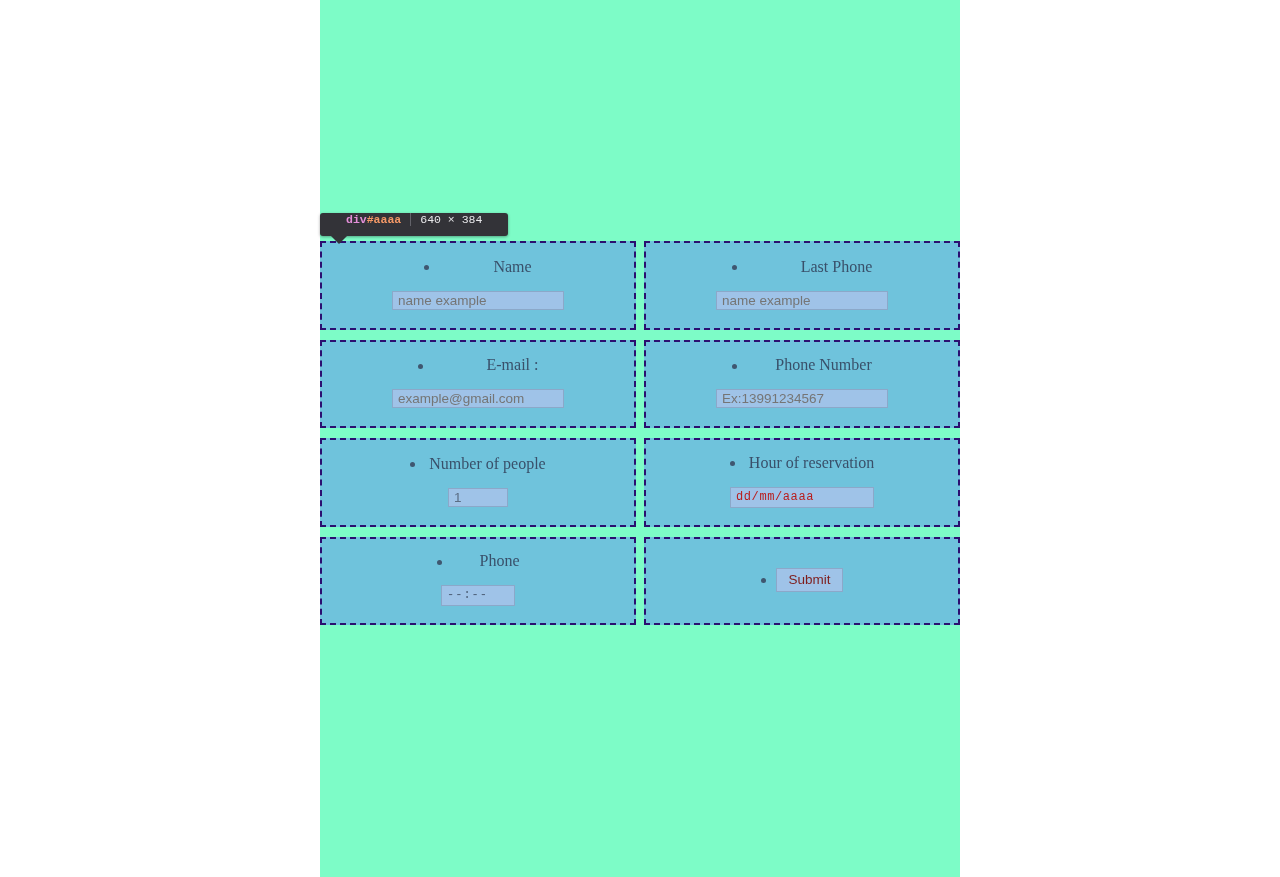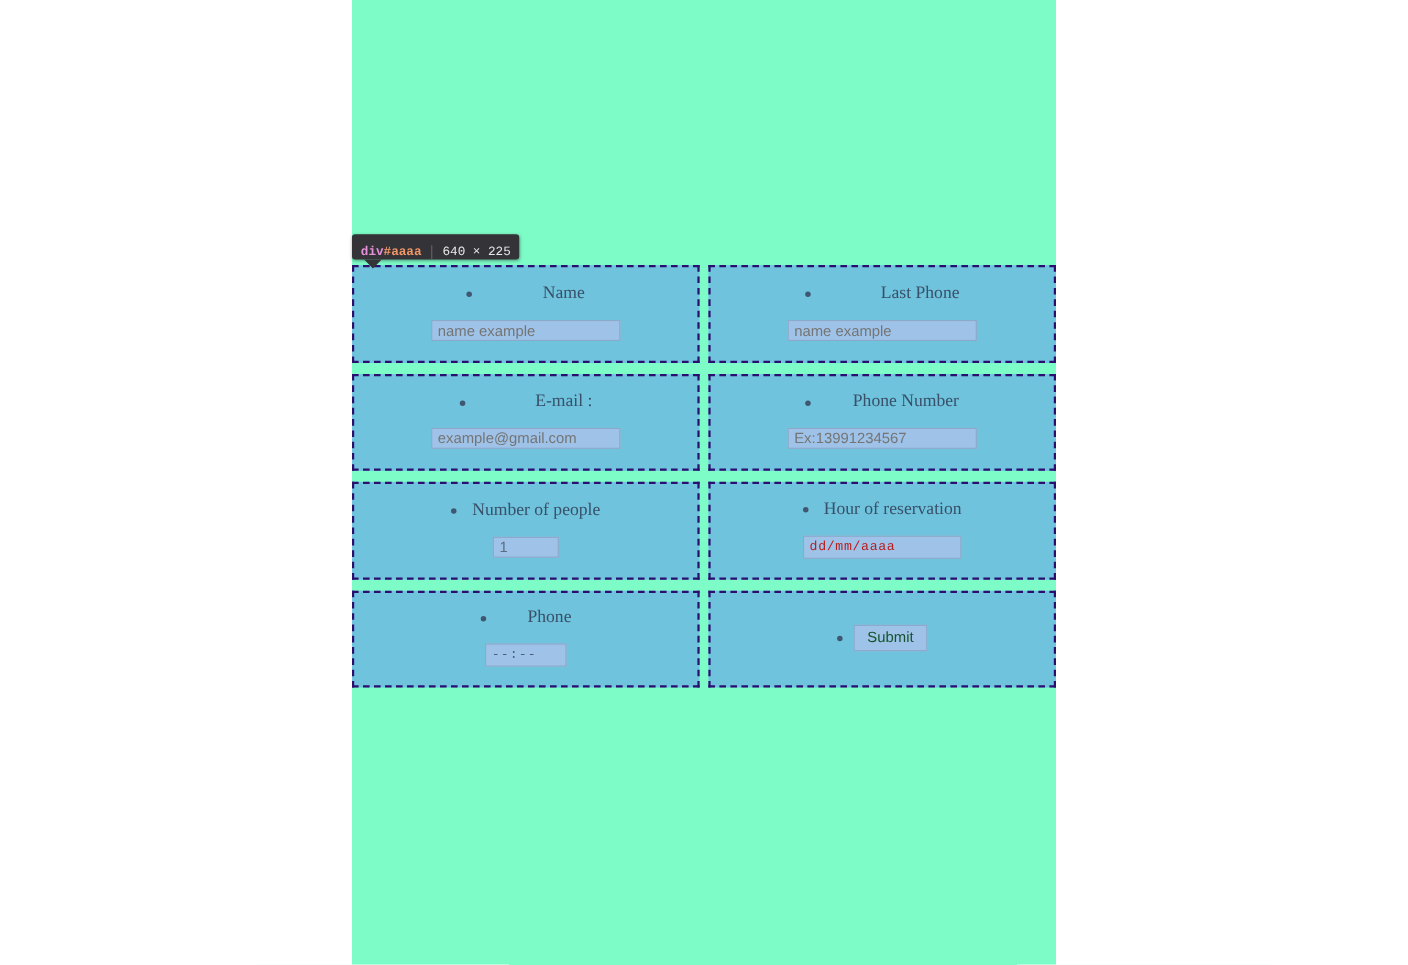--- a/index.html
+++ b/index.html
@@ -128,40 +128,40 @@
     color: #4d5f77;
   }
 
   .submit-row {
     margin-bottom: 0;
   }
 
   .submit-button {
     font-family: "Liberation Sans", sans-serif;
     font-size: 13.5px;
-    color: #14532d;
+    color: #7f1d1d;
     background: #9fc3e8;
     border: 1px solid #8ba8c9;
     padding: 3px 11px;
     margin-left: 10px;
     cursor: pointer;
     line-height: 1.2;
   }
 
   
   #inspector-tooltip {
     position: absolute;
     left: 320px;
     top: 213px;
     height: 23px;
     background: #333338;
     border-radius: 3px;
     display: flex;
-    align-items: flex-end;
-    padding: 0 8px;
+    align-items: flex-start;
+    padding: 0 26px;
     font-family: "Liberation Mono", monospace;
     font-size: 11.5px;
     white-space: nowrap;
     box-shadow: 0 1px 3px rgba(0,0,0,0.35);
   }
 
   #inspector-tooltip .tag-name { color: #e48fd8; font-weight: bold; }
   #inspector-tooltip .tag-id   { color: #f29766; font-weight: bold; }
 
   #inspector-tooltip .divider {
@@ -256,17 +256,17 @@
         <button class="submit-button" type="submit">Submit</button>
       </div>
     </div>
 
   </div>
 
   <div id="inspector-tooltip">
     <span class="tag-name">div</span>
       <span class="tag-id">#aaaa</span>
     <span class="divider"></span>
-    <span class="dims">640 × 225</span>
+    <span class="dims">640 × 384</span>
   </div>
   <div id="tooltip-arrow"></div>
 
 </div>
 
 </body></html>

